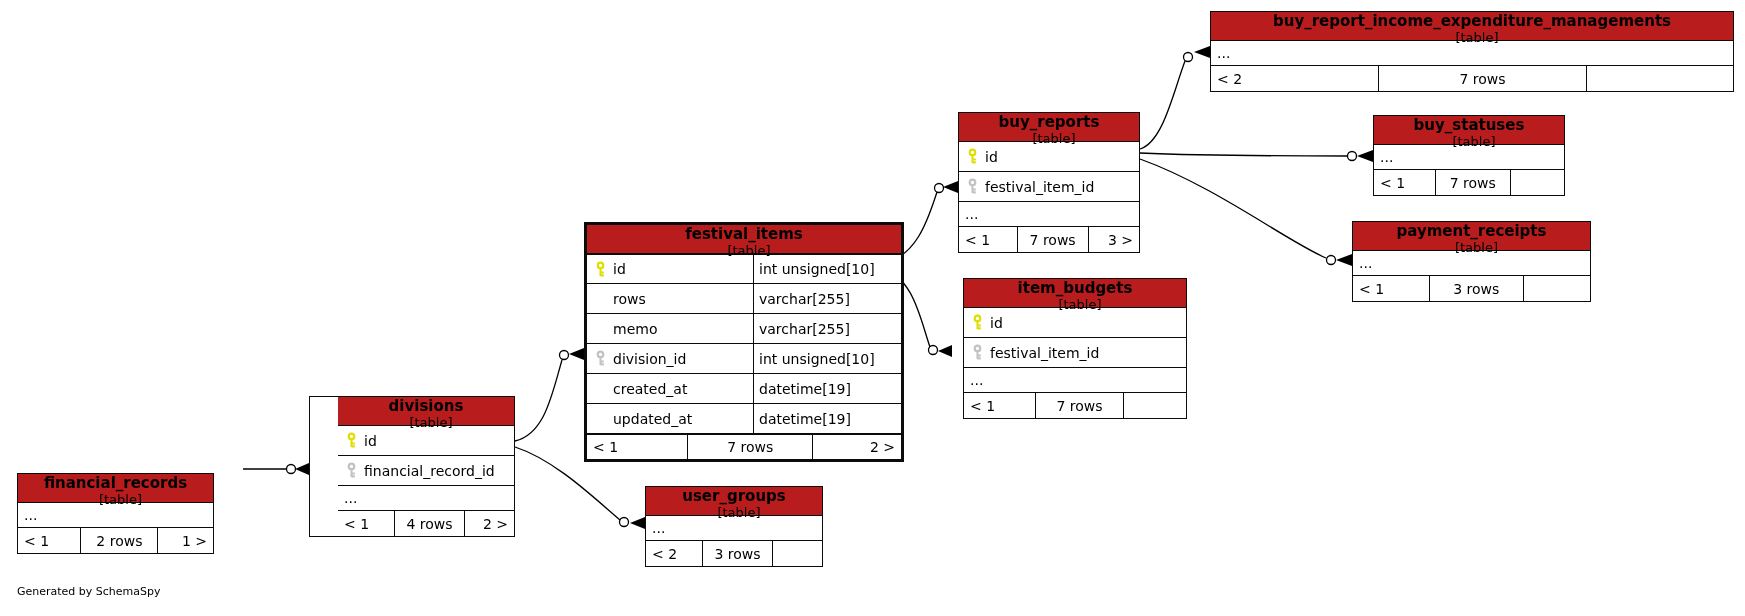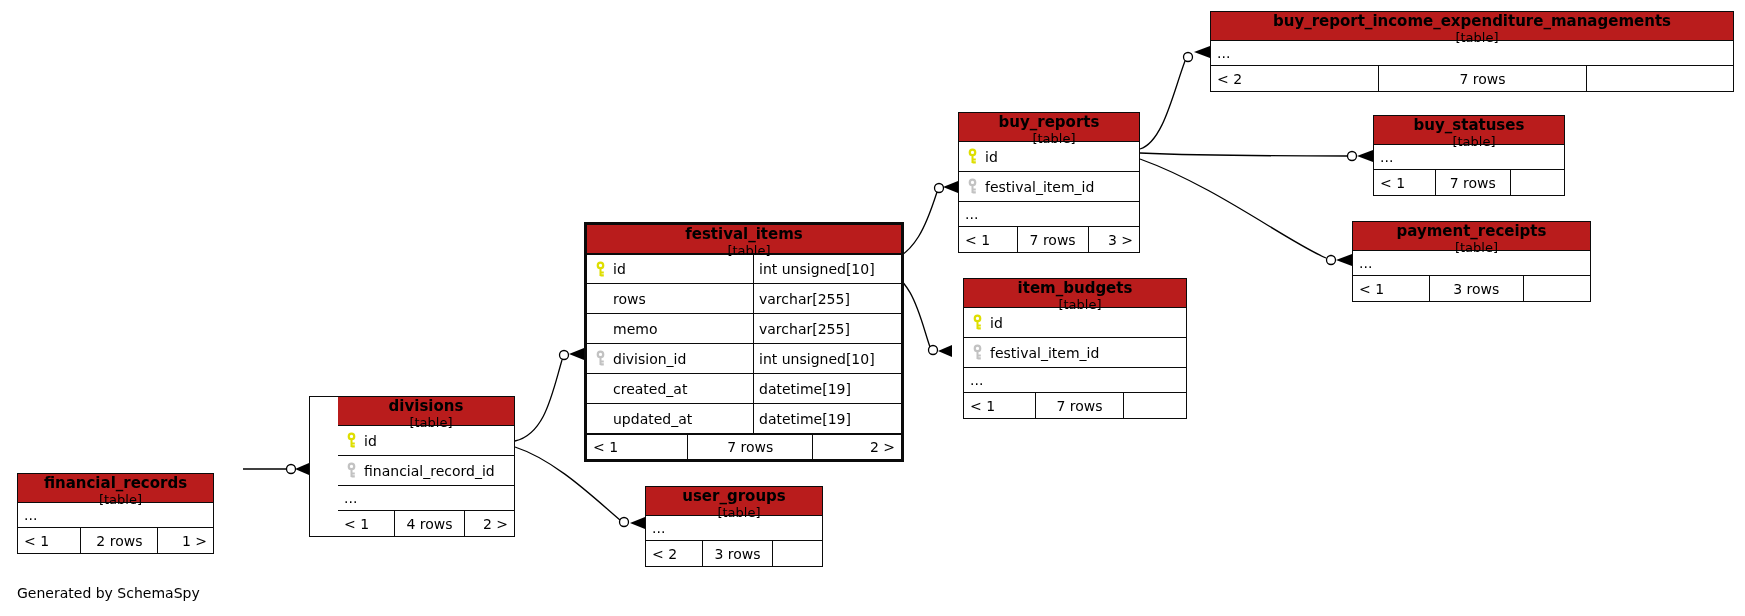--- a/index.html
+++ b/index.html
@@ -45,21 +45,21 @@
   #t-festival_items    { left:584px; top:222px; width:320px; }
   #t-user_groups       { left:645px; top:486px; width:178px; }
   #t-buy_reports       { left:958px; top:112px; width:182px; }
   #t-item_budgets      { left:963px; top:278px; width:224px; }
   #t-briem             { left:1210px; top:11px; width:524px; }
   #t-buy_statuses      { left:1373px; top:115px; width:192px; }
   #t-payment_receipts  { left:1352px; top:221px; width:239px; }
   #t-festival_items .tfoot { border-top-width:2px; }
   #t-festival_items .trow.first { border-top-width:2px; }
 
-  .generator { position:absolute; left:17px; top:585px; font-size:14px; }
+  .generator { position:absolute; left:17px; top:585px; font-size:11px; }
 </style>
 </head>
 <body>
 
 <div class="canvas">
 
   <svg class="wires" viewBox="0 0 1745 616">
     <g>
       <path class="wire" d="M243,469 L286,469"></path>
       <circle class="dot" cx="291" cy="469" r="4.5"></circle>

